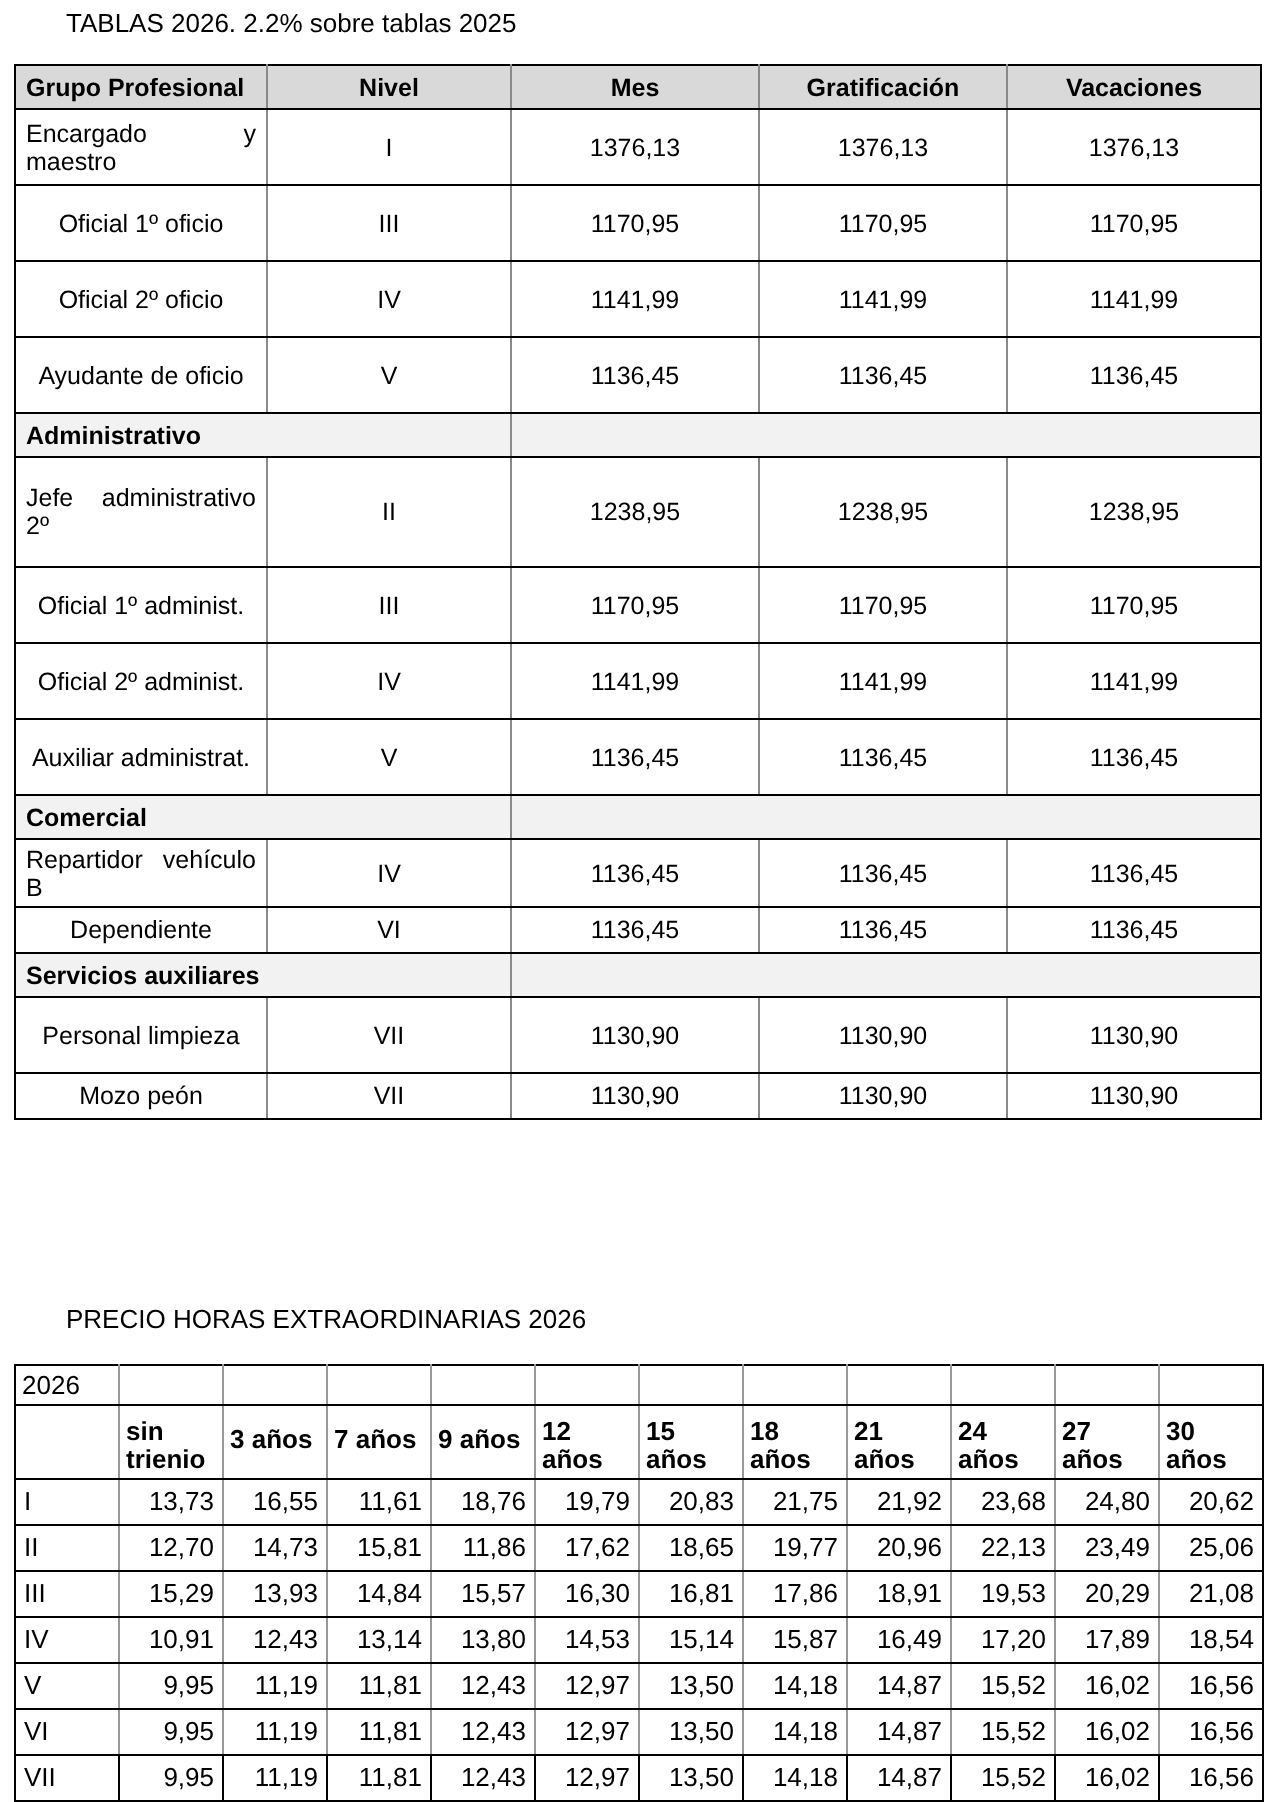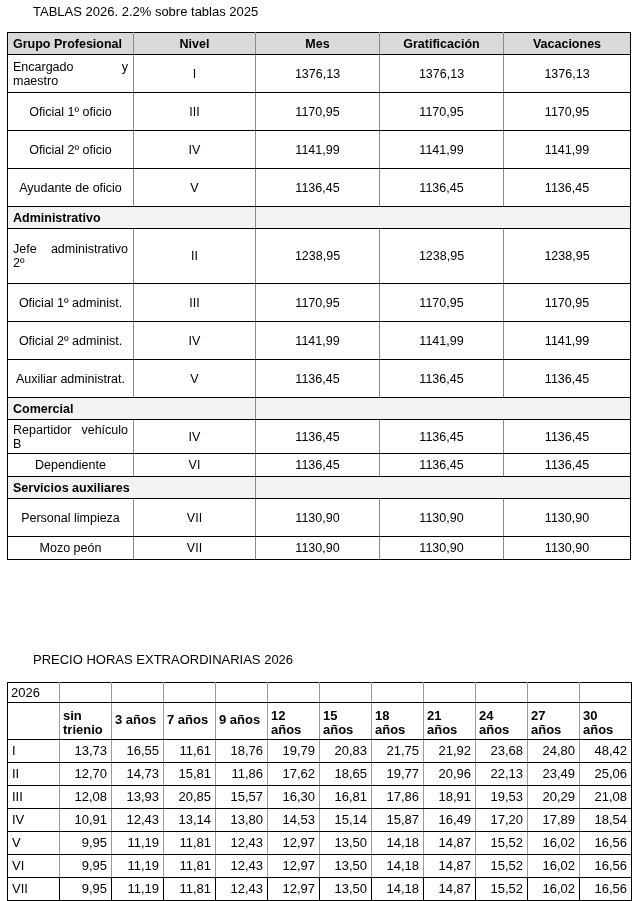--- a/index.html
+++ b/index.html
@@ -241,41 +241,41 @@
         <td class="num">13,73</td>
         <td class="num">16,55</td>
         <td class="num">11,61</td>
         <td class="num">18,76</td>
         <td class="num">19,79</td>
         <td class="num">20,83</td>
         <td class="num">21,75</td>
         <td class="num">21,92</td>
         <td class="num">23,68</td>
         <td class="num">24,80</td>
-        <td class="num lastcol">48,42</td>
+        <td class="num lastcol">20,62</td>
       </tr>
       <tr>
         <td class="lvl">II</td>
         <td class="num">12,70</td>
         <td class="num">14,73</td>
         <td class="num">15,81</td>
         <td class="num">11,86</td>
         <td class="num">17,62</td>
         <td class="num">18,65</td>
         <td class="num">19,77</td>
         <td class="num">20,96</td>
         <td class="num">22,13</td>
         <td class="num">23,49</td>
         <td class="num lastcol">25,06</td>
       </tr>
       <tr>
         <td class="lvl">III</td>
-        <td class="num">12,08</td>
+        <td class="num">15,29</td>
         <td class="num">13,93</td>
-        <td class="num">20,85</td>
+        <td class="num">14,84</td>
         <td class="num">15,57</td>
         <td class="num">16,30</td>
         <td class="num">16,81</td>
         <td class="num">17,86</td>
         <td class="num">18,91</td>
         <td class="num">19,53</td>
         <td class="num">20,29</td>
         <td class="num lastcol">21,08</td>
       </tr>
       <tr>

